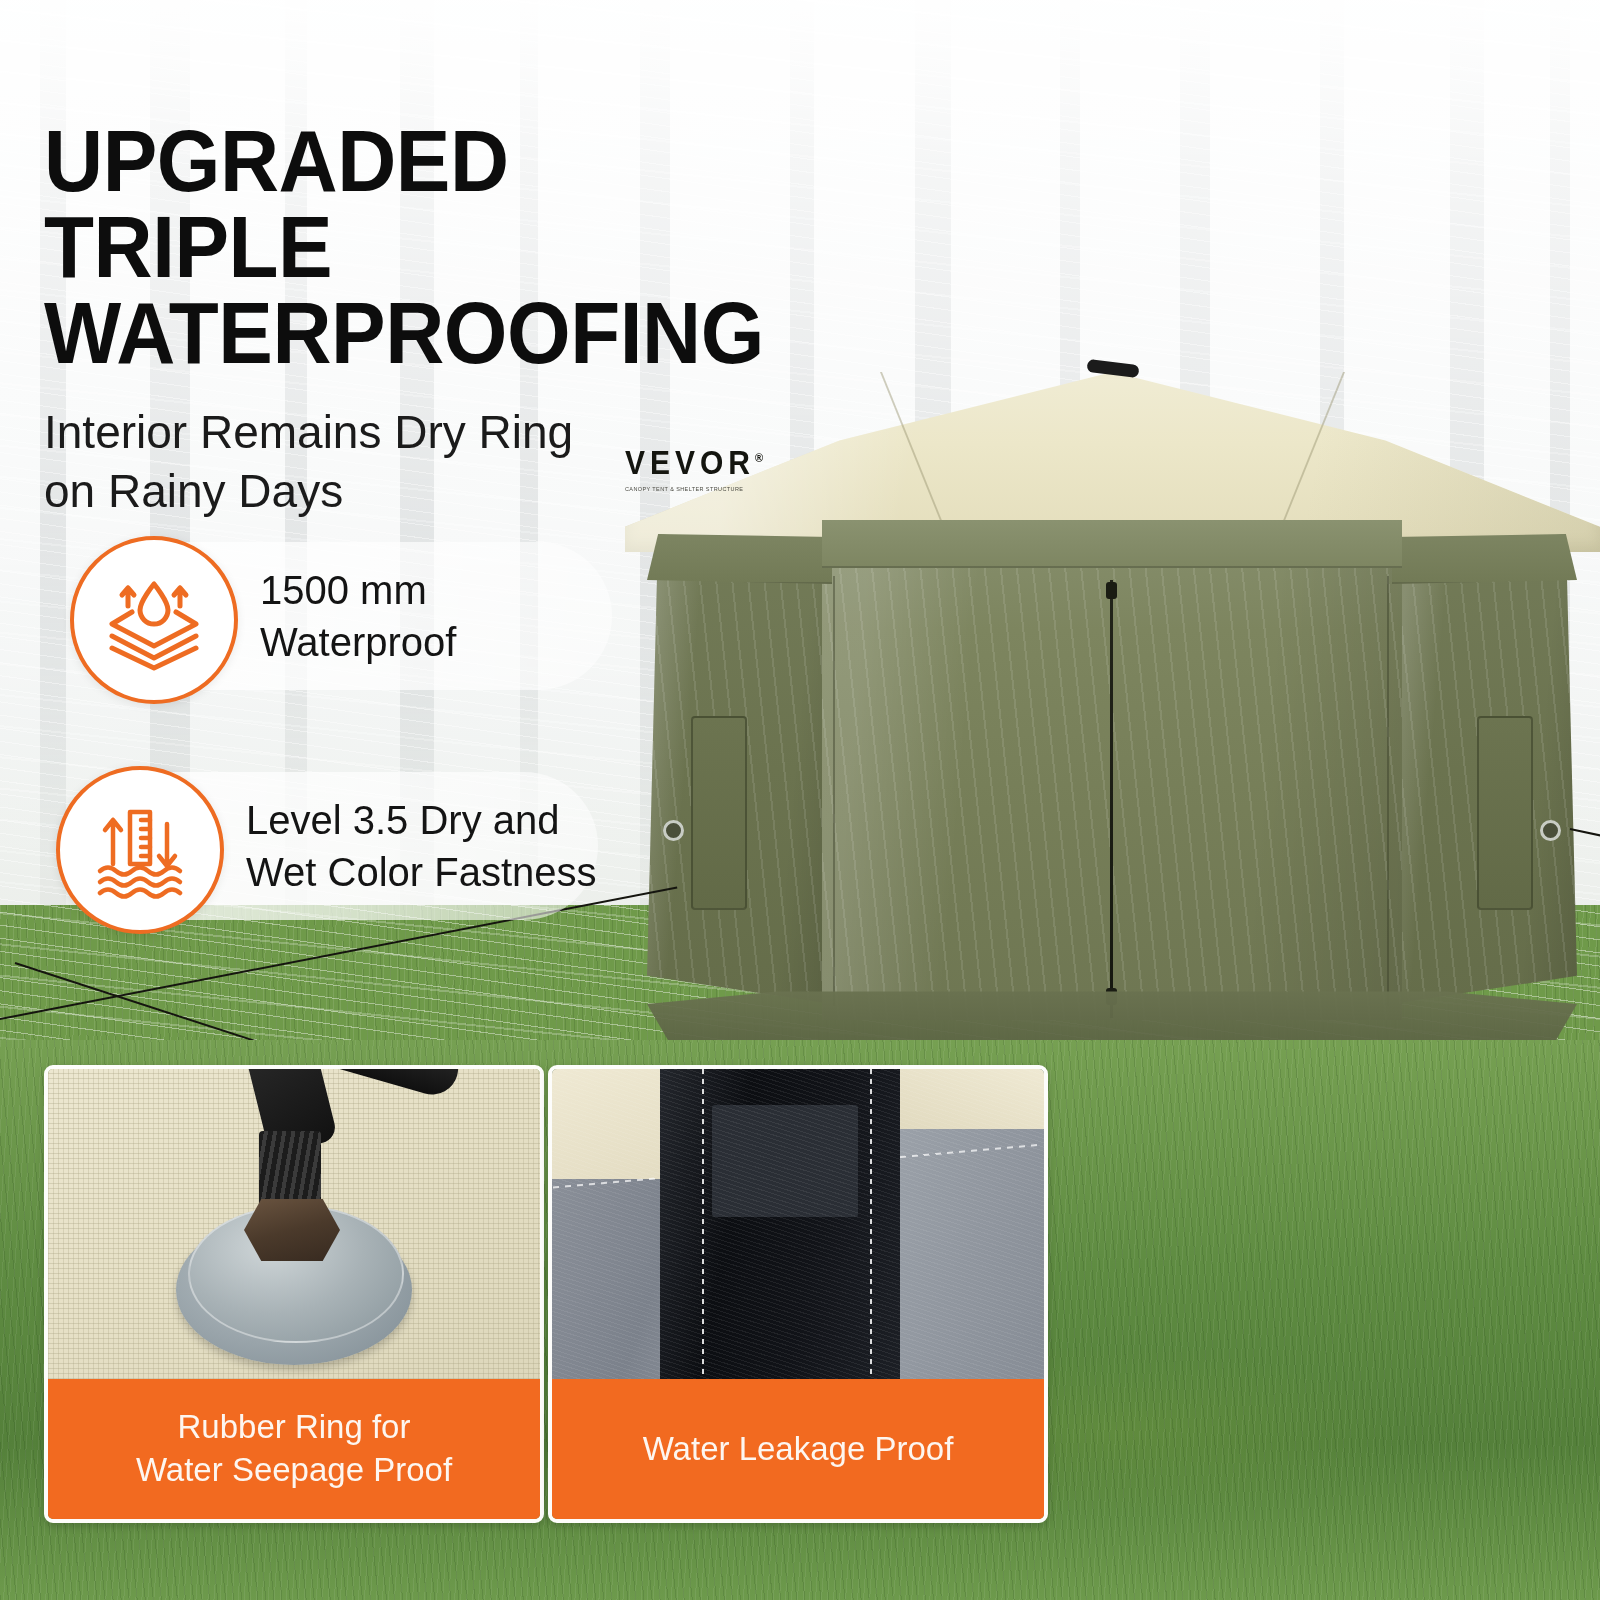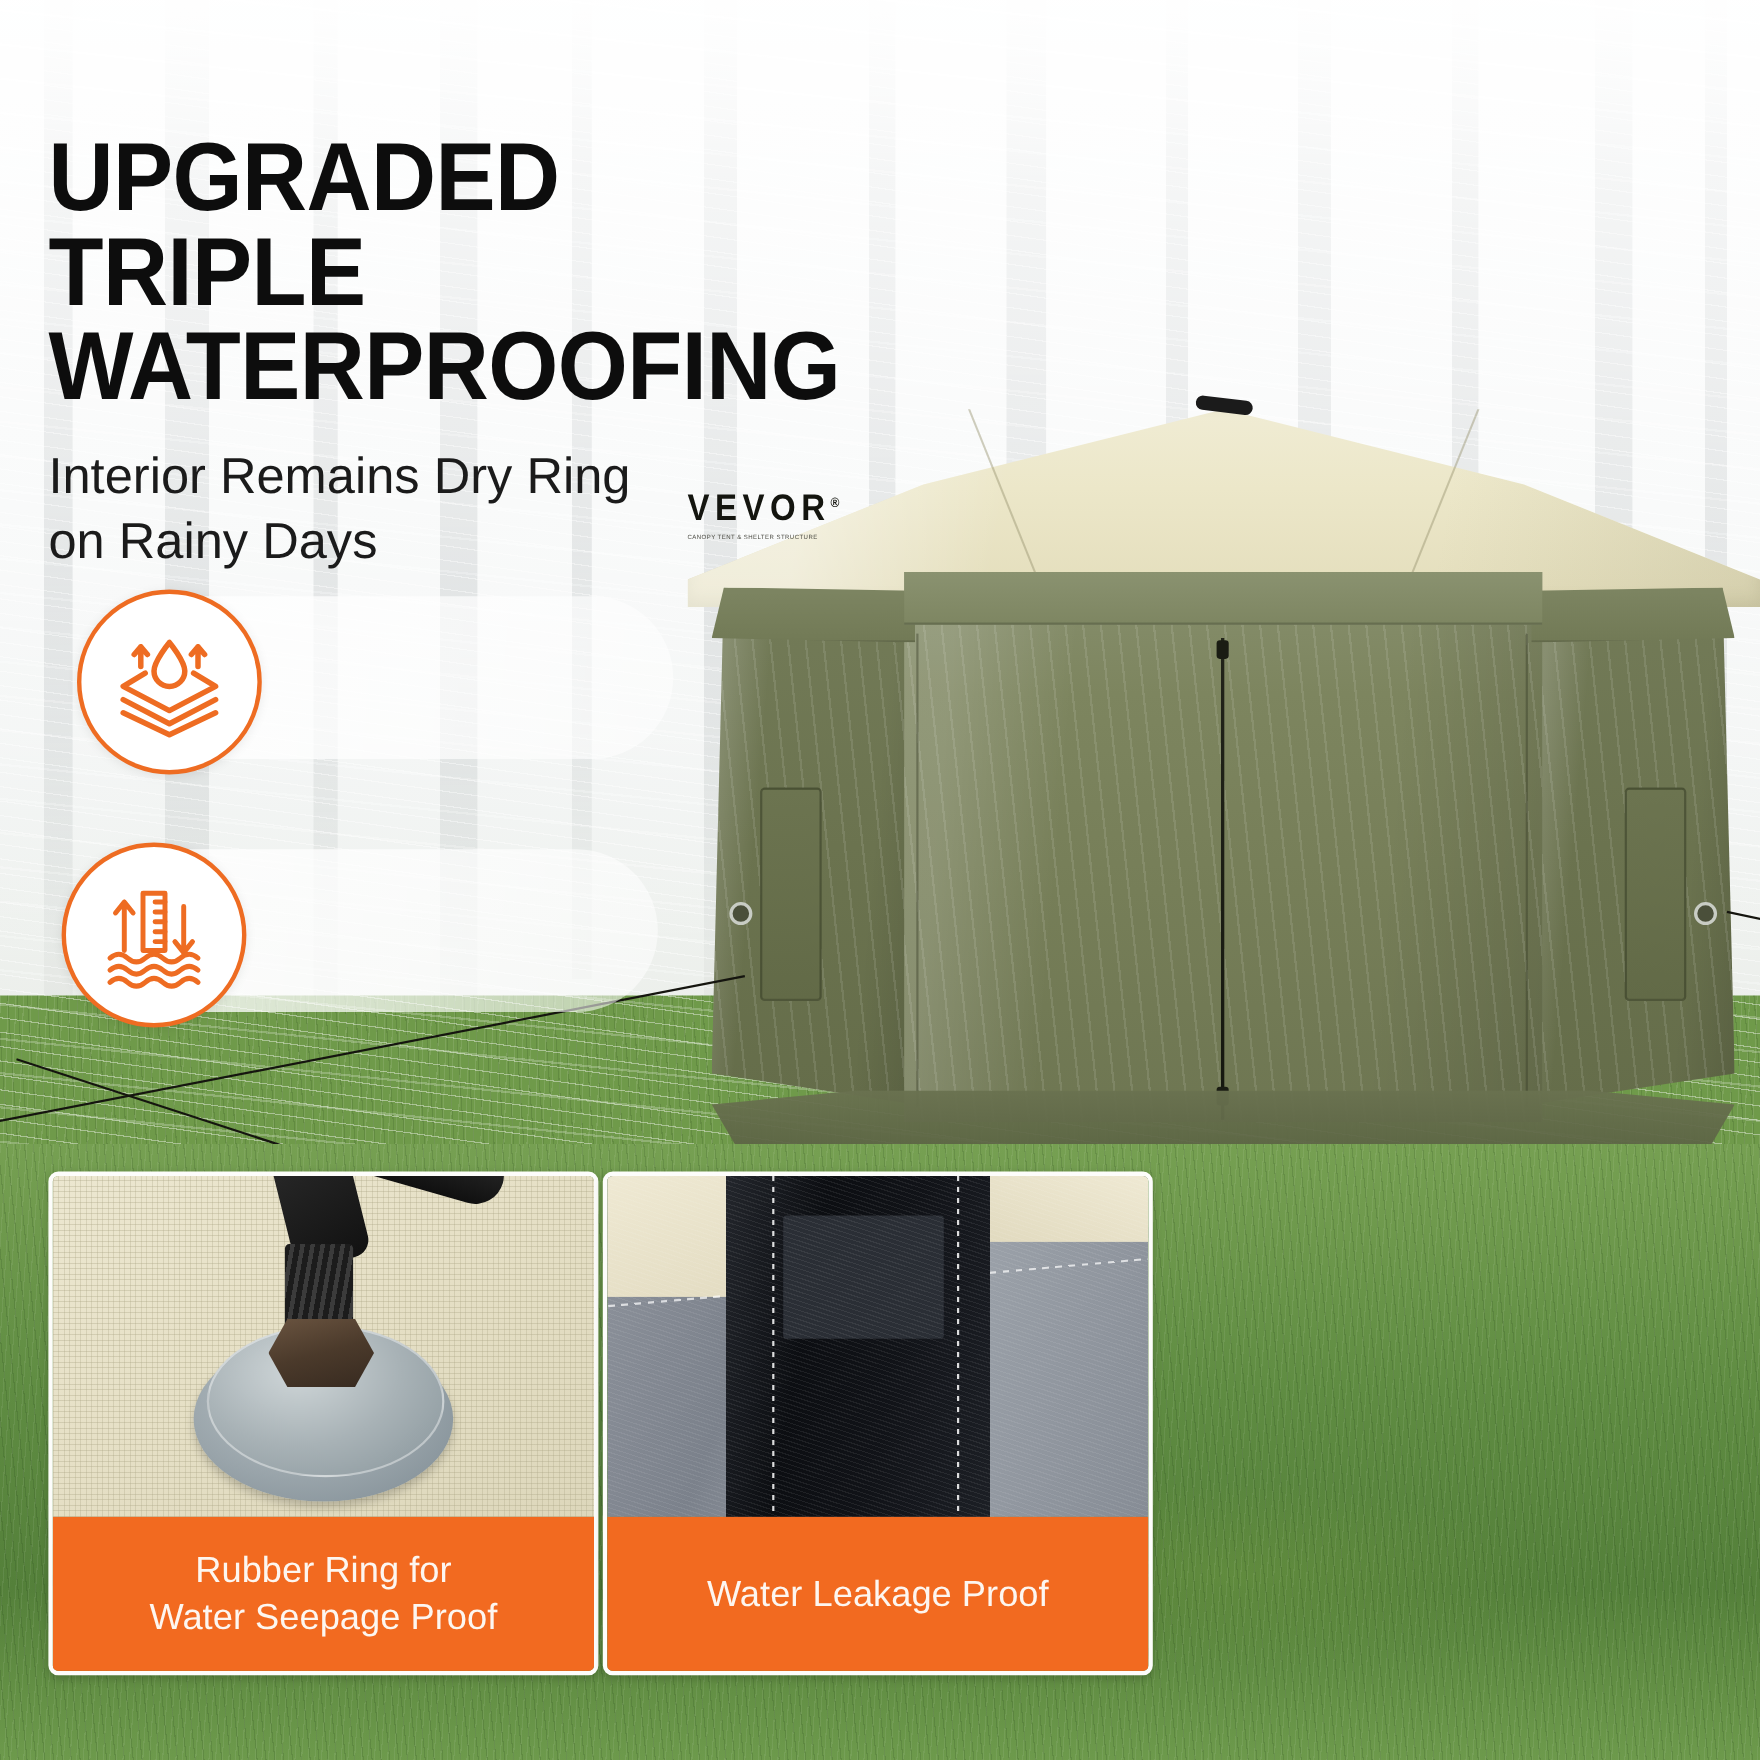--- a/index.html
+++ b/index.html
@@ -303,34 +303,42 @@
     <div class="pill-ico">
       <svg width="104" height="104" viewBox="0 0 104 104" fill="none" stroke="#ee6c22" stroke-width="5" stroke-linecap="round" stroke-linejoin="round">
         <path d="M52 16 C52 16 38 33 38 42 a14 14 0 0 0 28 0 C66 33 52 16 52 16 Z"></path>
         <path d="M26 20 L26 38 M26 20 L20 27 M26 20 L32 27"></path>
         <path d="M78 20 L78 38 M78 20 L72 27 M78 20 L84 27"></path>
         <path d="M30 44 L10 56 L52 78 L94 56 L74 44"></path>
         <path d="M10 68 L52 90 L94 68"></path>
         <path d="M10 80 L52 100 L94 80"></path>
       </svg>
     </div>
+    <div class="pill-txt">
+      <div>1500 mm</div>
+      <div>Waterproof</div>
+    </div>
   </div>
 
   <div class="pill p2">
     <div class="pill-ico">
       <svg width="104" height="104" viewBox="0 0 104 104" fill="none" stroke="#ee6c22" stroke-width="4.5" stroke-linecap="round" stroke-linejoin="round">
         <path d="M42 14 L62 14 L62 66 L42 66 Z"></path>
         <path d="M62 22 L53 22 M62 31 L53 31 M62 40 L53 40 M62 49 L53 49 M62 58 L53 58"></path>
         <path d="M25 66 L25 26 M25 22 L17 32 M25 22 L33 32"></path>
         <path d="M79 26 L79 64 M79 68 L71 58 M79 68 L87 58"></path>
         <path d="M12 73 q8 -7 16 0 t16 0 t16 0 t16 0 t16 0"></path>
         <path d="M12 84 q8 -7 16 0 t16 0 t16 0 t16 0 t16 0"></path>
         <path d="M12 95 q8 -7 16 0 t16 0 t16 0 t16 0 t16 0"></path>
       </svg>
     </div>
+    <div class="pill-txt">
+      <div>Level 3.5 Dry and</div>
+      <div>Wet Color Fastness</div>
+    </div>
   </div>
 
   <div class="bottom-bg">
     <div class="bottom-bg-tex"></div>
   </div>
 
   <div class="cards">
 
     <div class="card c1">
       <div class="card-photo">

